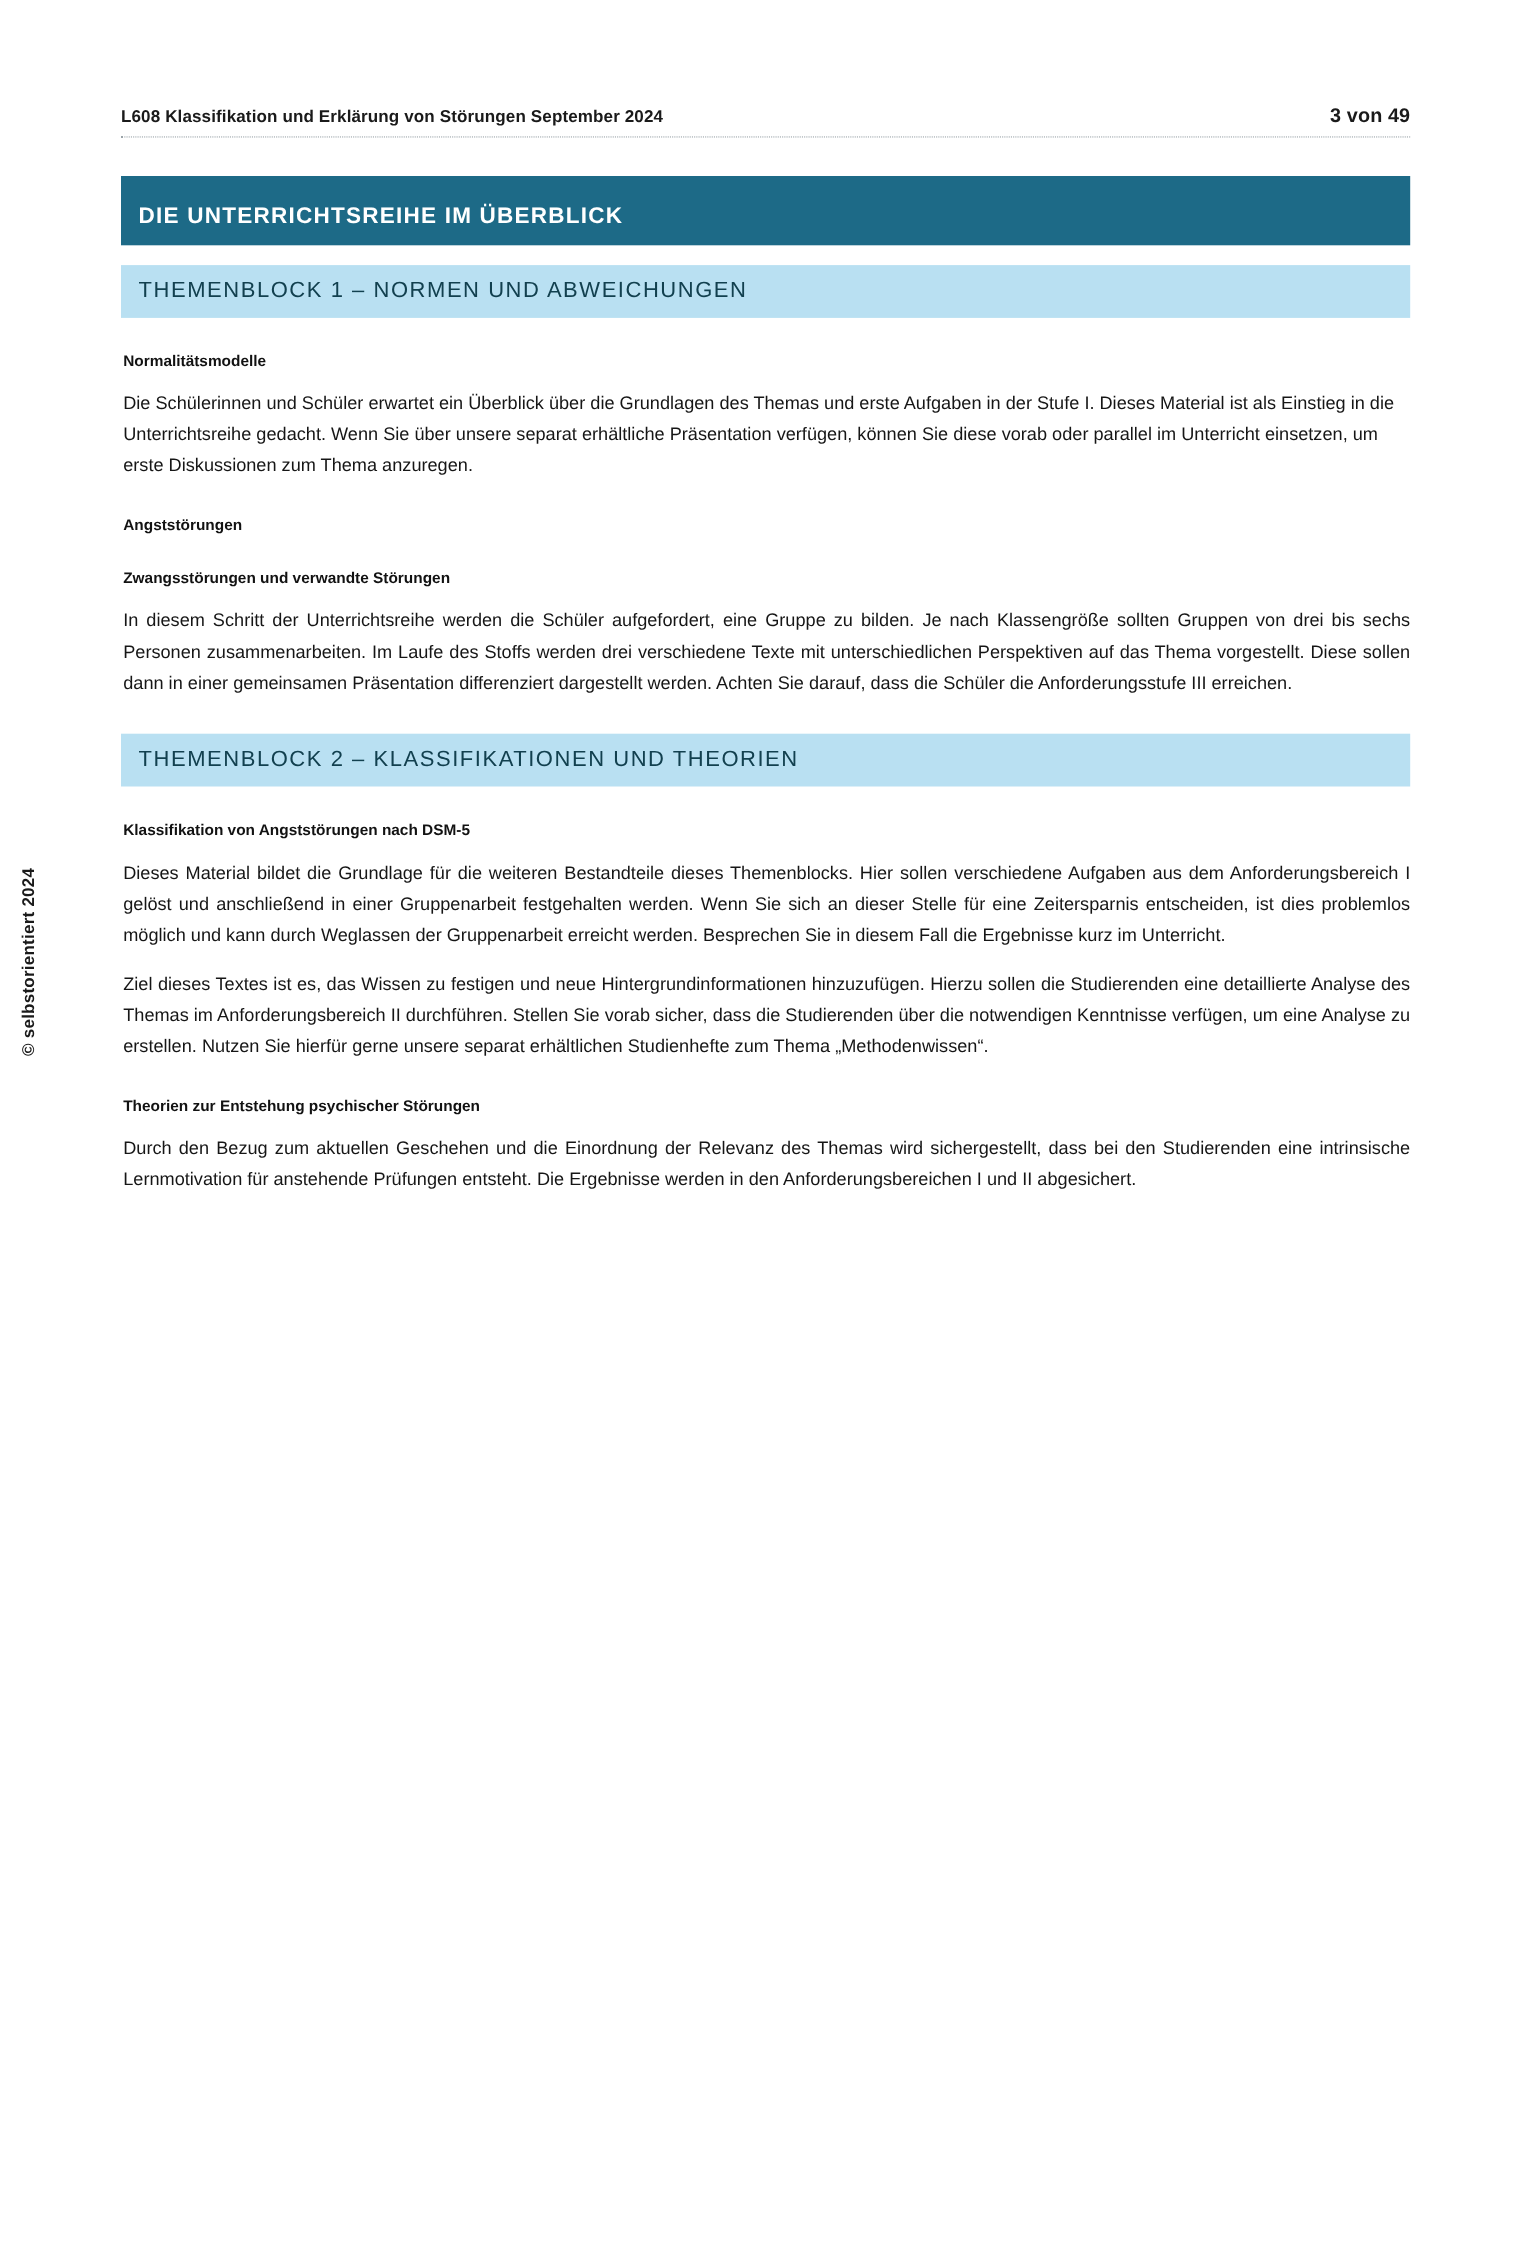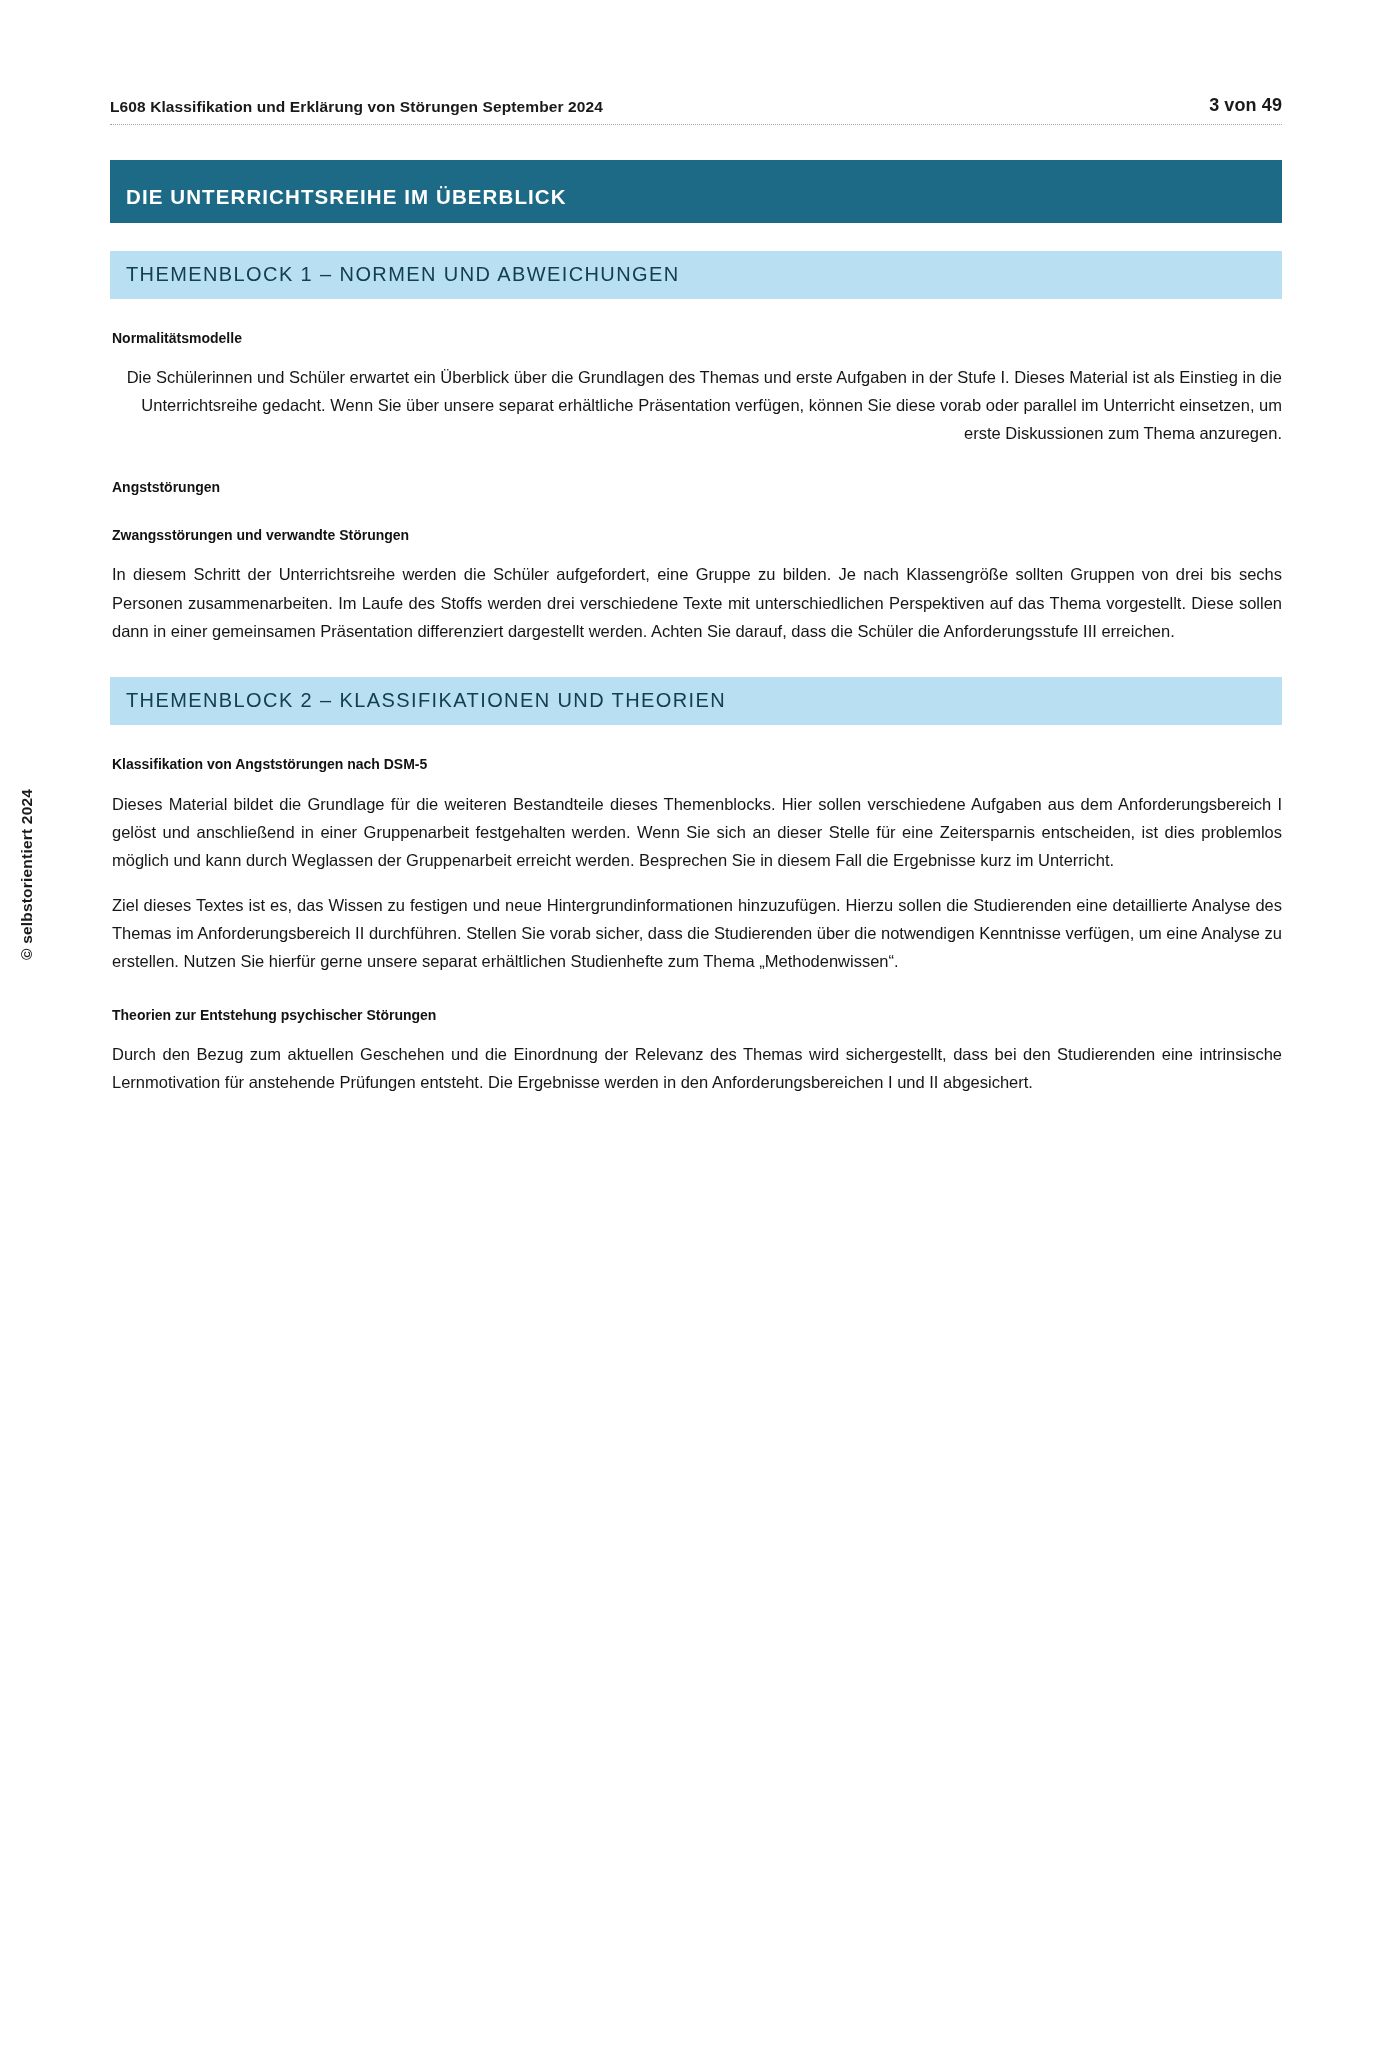--- a/index.html
+++ b/index.html
@@ -85,42 +85,42 @@
   }
 
   .section-bar {
     background: #b9e0f2;
     color: #12404f;
     font-size: 20px;
     font-weight: 500;
     letter-spacing: 1.4px;
     padding: 12px 16px 13px 16px;
     line-height: 1.15;
-    margin-top: 28px;
+    margin-top: 18px;
   }
 
   .sub-head {
     font-size: 14px;
     font-weight: 700;
     color: #121212;
     margin-top: 30px;
     line-height: 1.3;
     padding-left: 2px;
   }
 
   .para {
     font-size: 16.5px;
     line-height: 1.72;
     color: #161616;
     margin-top: 16px;
     padding-left: 2px;
     text-align: justify;
   }
   .para.left {
-    text-align: right;
+    text-align: left;
   }
 
   .gap-lg { margin-top: 32px; }
 </style>
 </head>
 <body>
 
 <div class="page">
 
   <div class="header">

